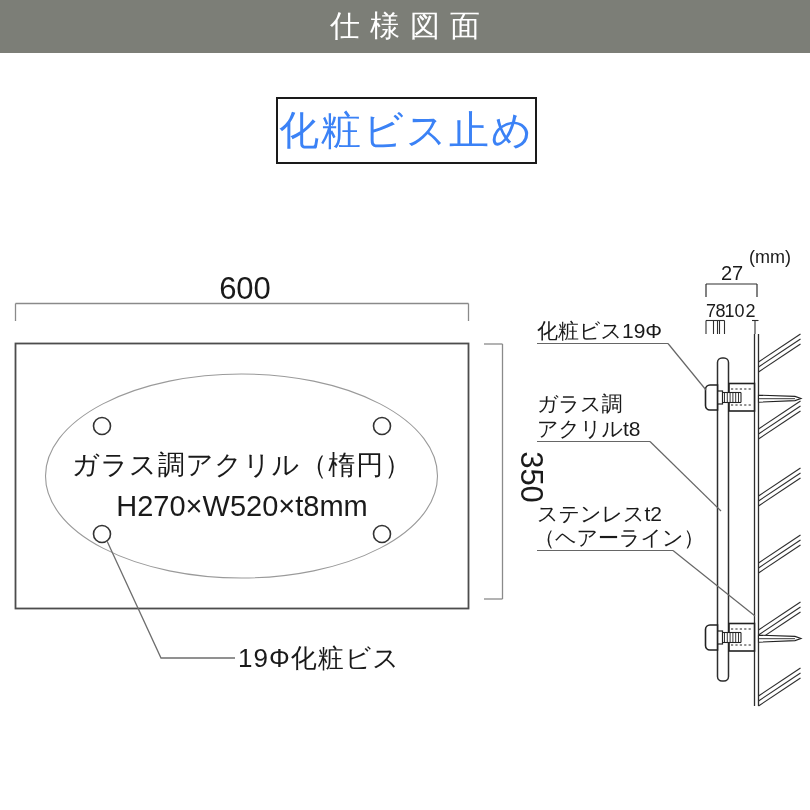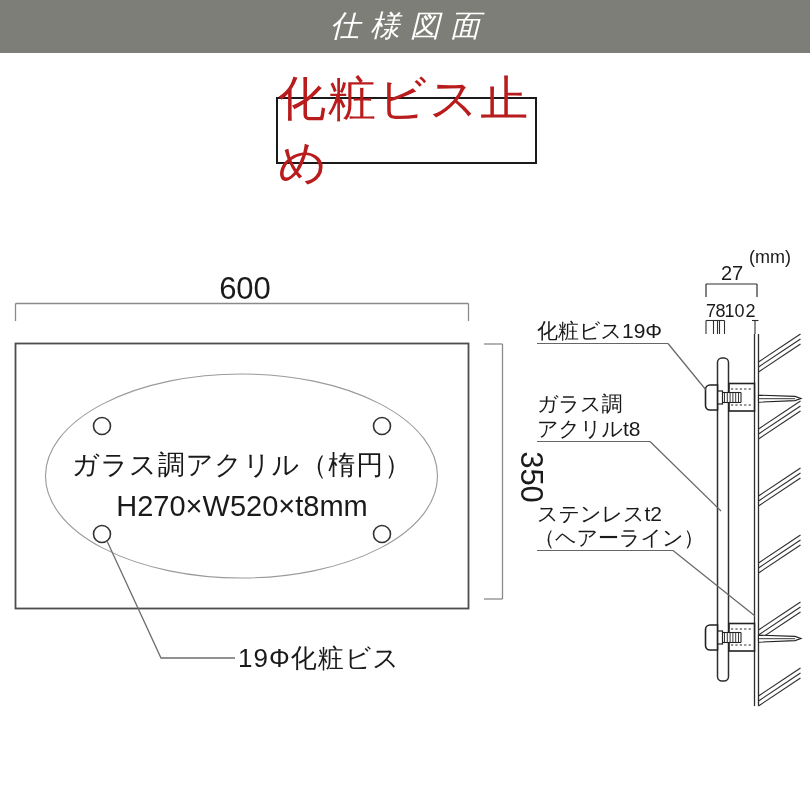--- a/index.html
+++ b/index.html
@@ -13,29 +13,28 @@
   }
   .header-bar{
     position:absolute;left:0;top:0;width:810px;height:53px;
     background:#7c7e77;
     display:flex;align-items:center;justify-content:center;
   }
   .header-bar .title{
     color:#ffffff;font-size:30px;letter-spacing:10px;
     padding-left:10px; 
     font-weight:400;
-    font-style:italic;
   }
   .method-box{
     position:absolute;left:276px;top:97px;width:261px;height:67px;
     box-sizing:border-box;border:2px solid #1a1a1a;background:#ffffff;
     display:flex;align-items:center;justify-content:center;
   }
   .method-box .label{
-    font-size:48px;letter-spacing:2px;color:#b91c1c;
+    font-size:40px;letter-spacing:2px;color:#3b82f6;
   }
   svg{position:absolute;left:0;top:0;}
   svg text{font-family:"Liberation Sans","DejaVu Sans",sans-serif;fill:#1a1a1a;}
 </style>
 </head>
 <body>
 
 <div class="screen">
 
   <div class="header-bar">

